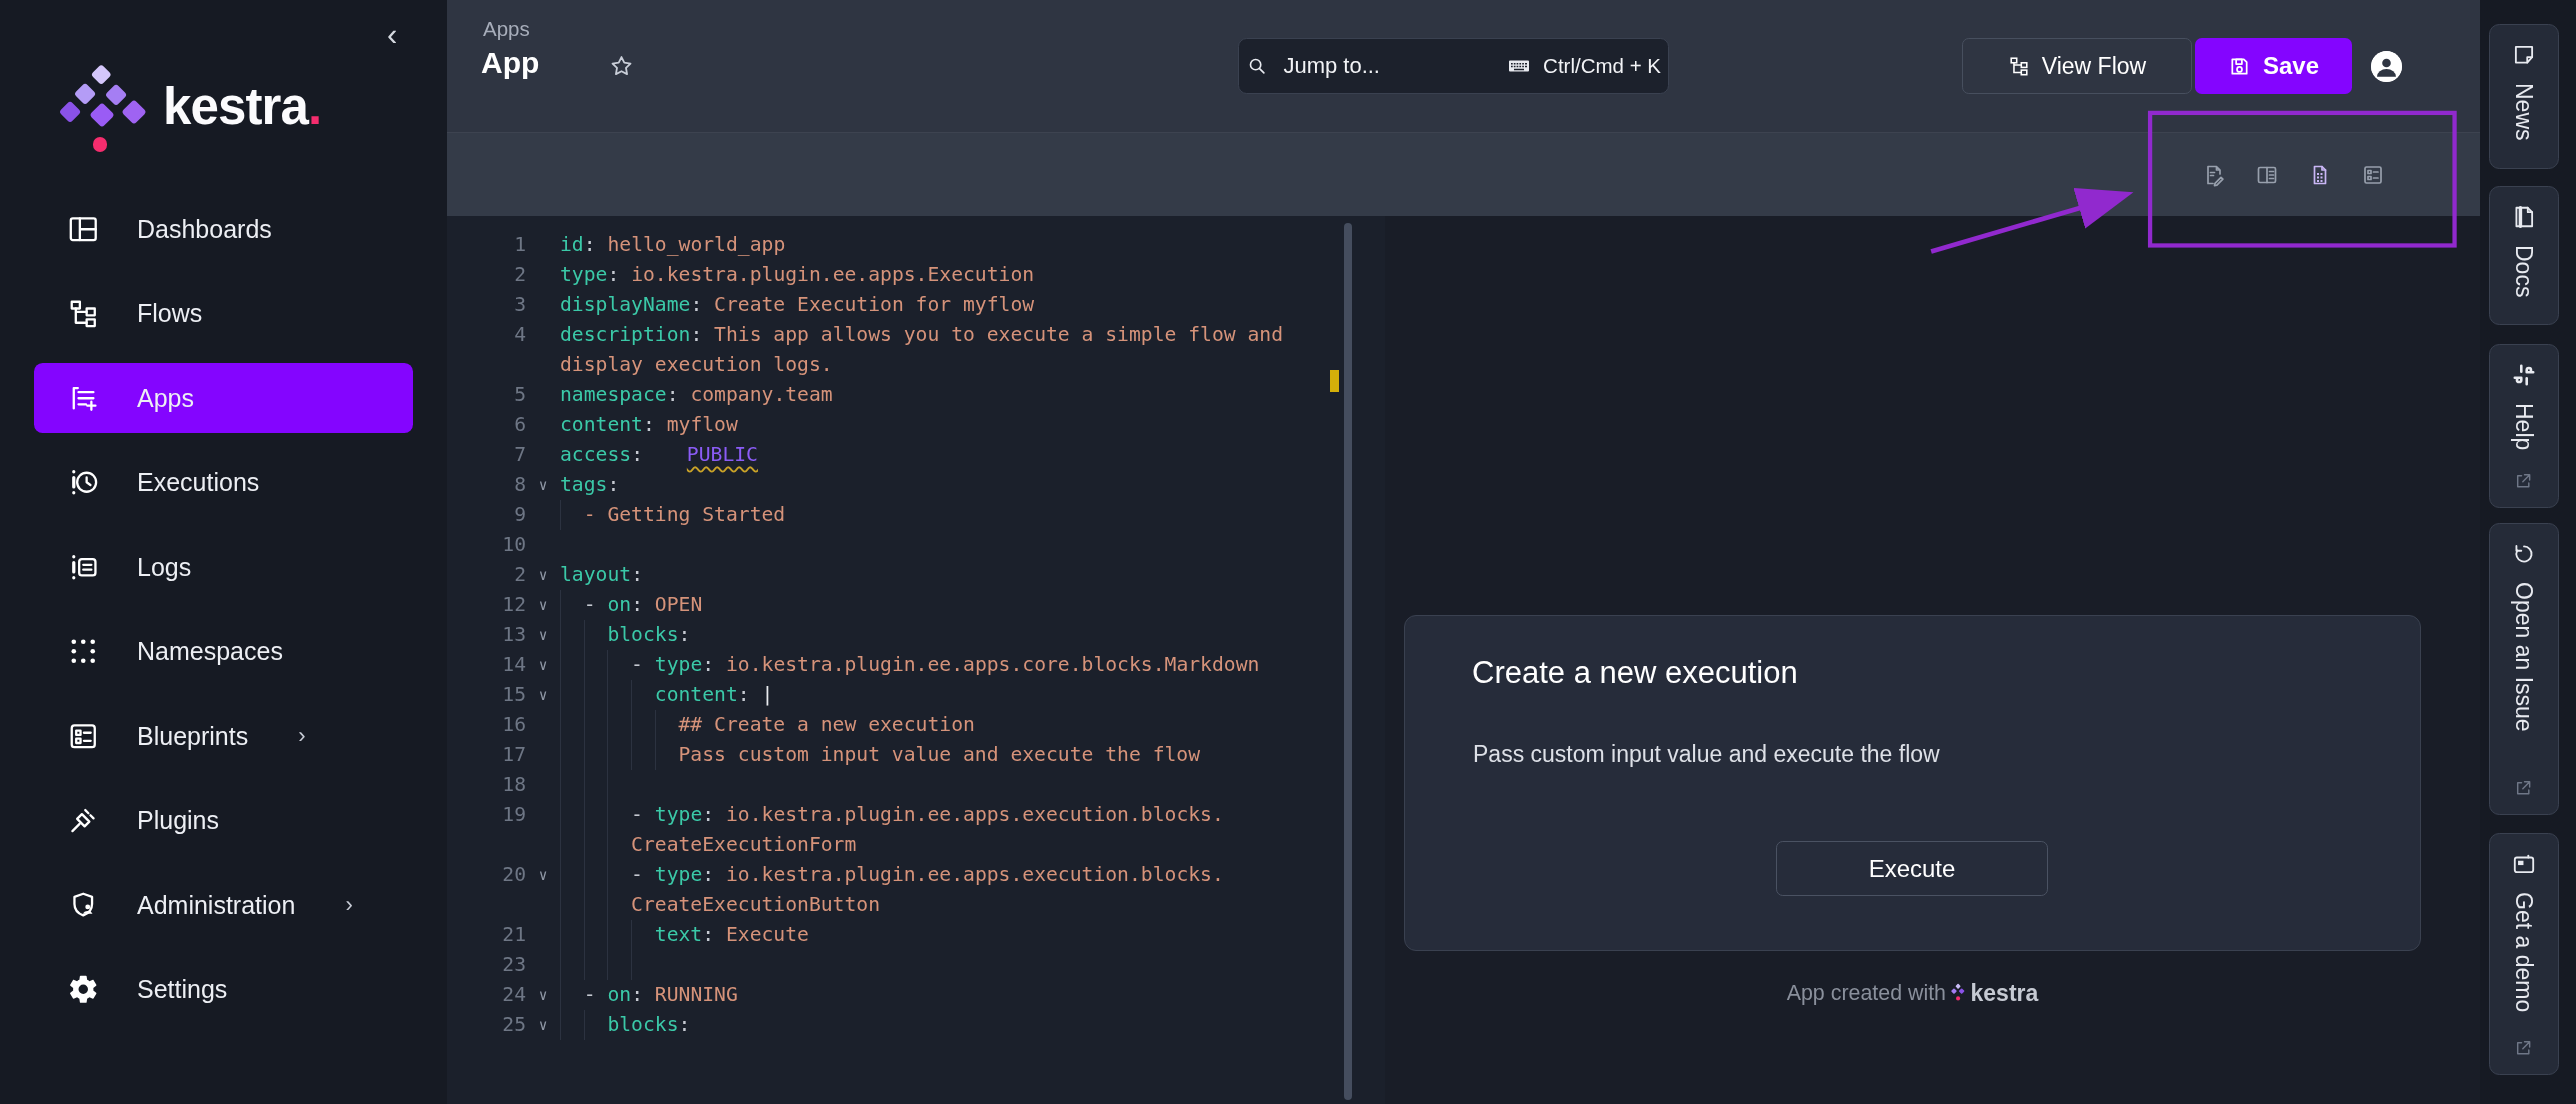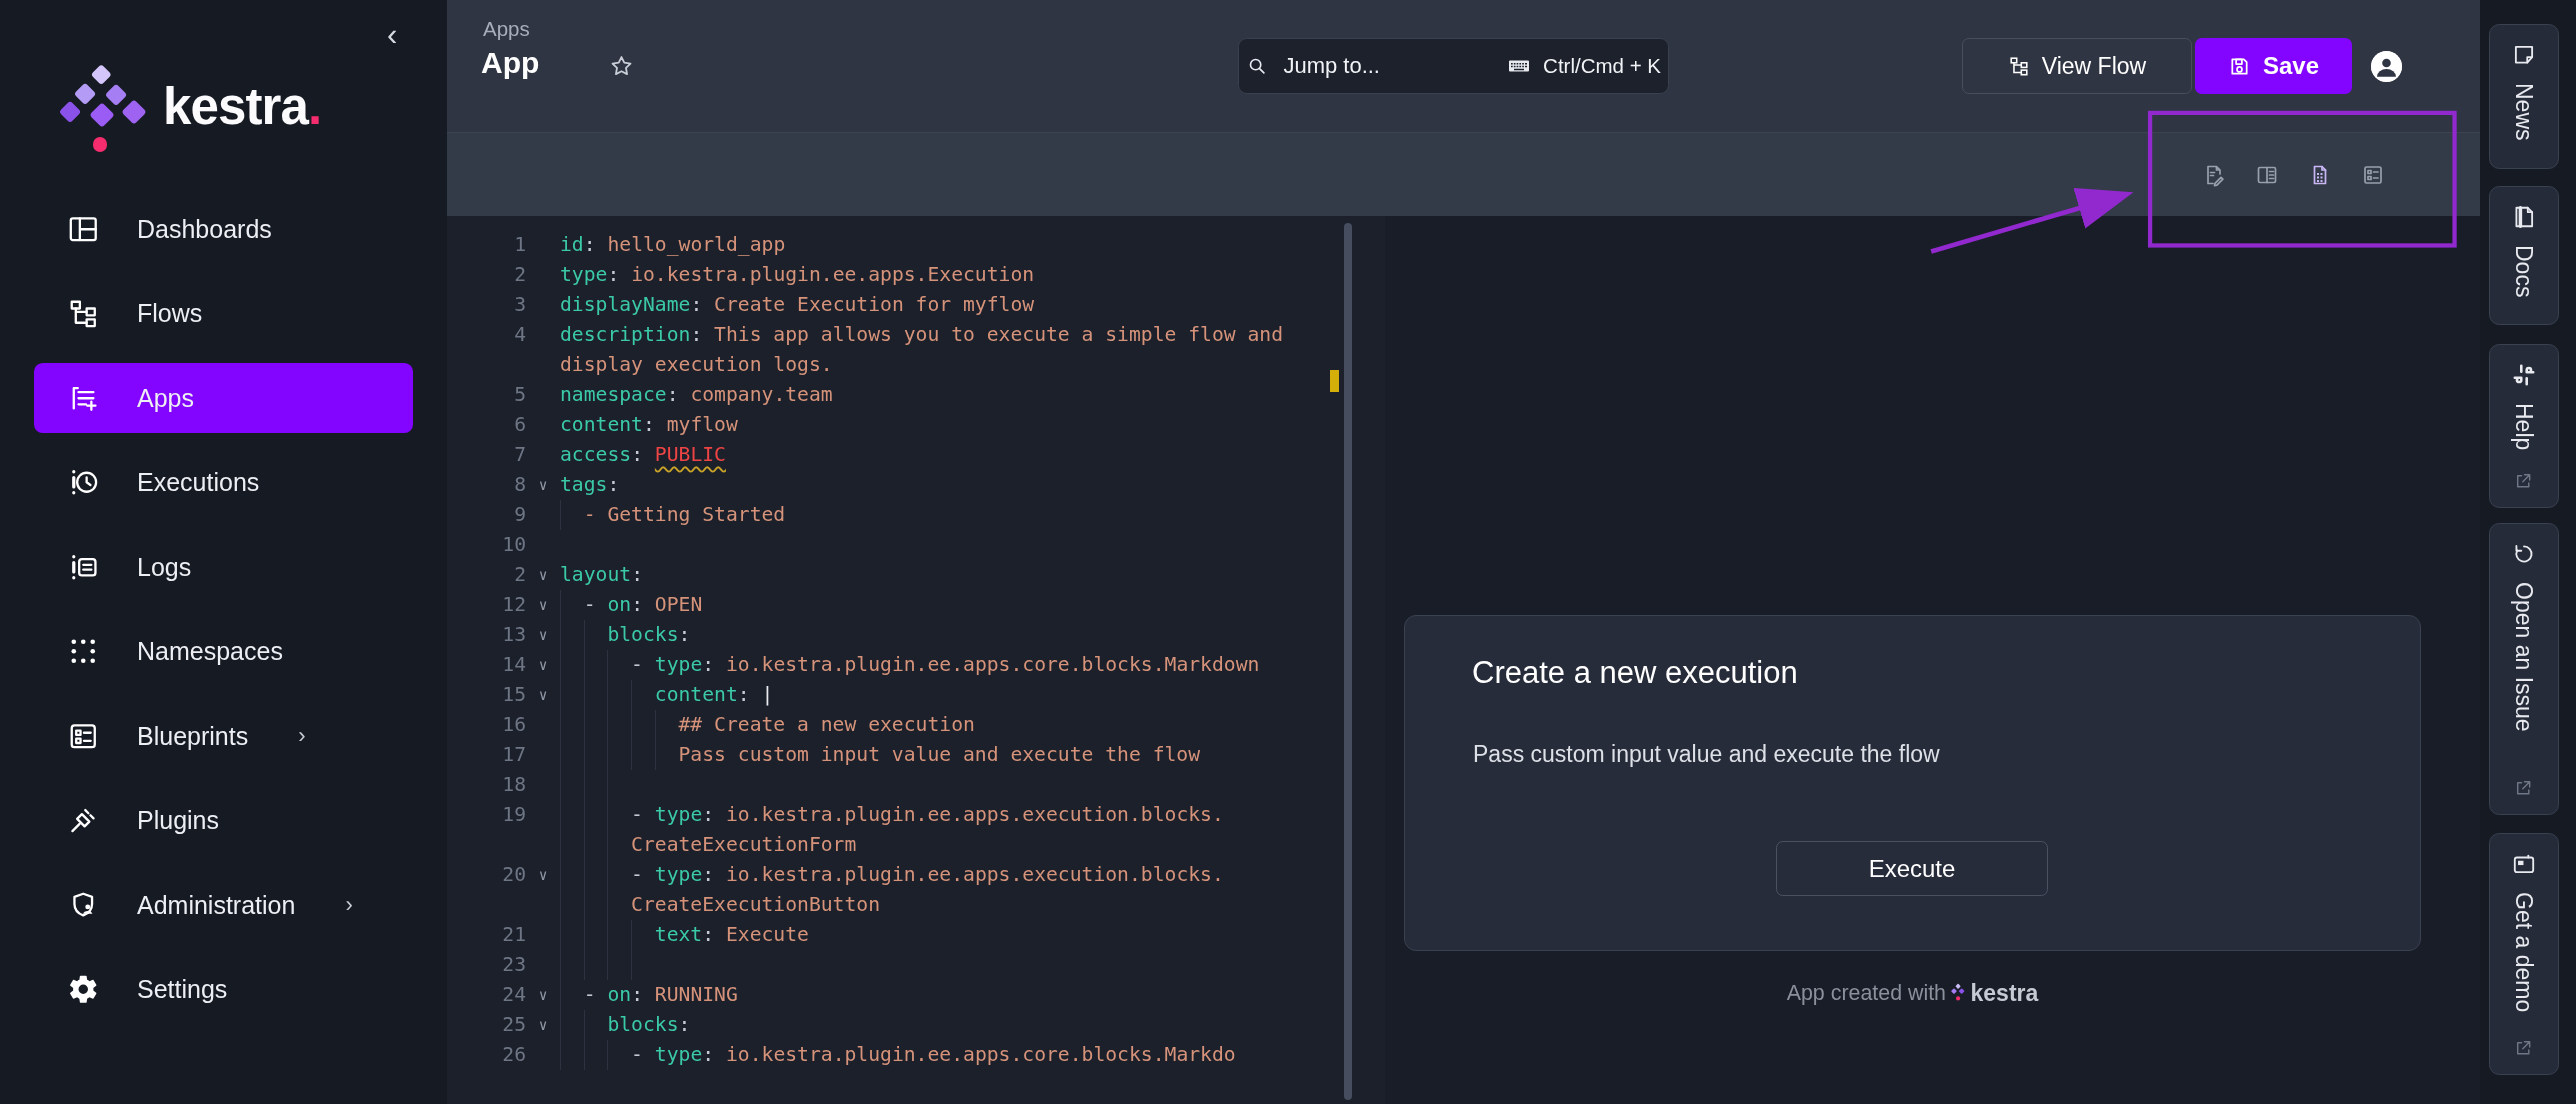--- a/index.html
+++ b/index.html
@@ -62,21 +62,21 @@
   .crow { display:flex; height:30px; line-height:30px; font-family:"DejaVu Sans Mono",monospace; font-size:19.7px; }
   .lnum { width:79px; text-align:right; color:#6E7685; flex:none; }
   .lfold { width:34px; text-align:center; color:#9098A6; font-size:14.5px; flex:none; cursor:pointer; }
   .lcode { white-space:pre; flex:1; }
   .g { display:inline-block; width:2ch; height:30px; vertical-align:top; border-left:0.9px solid #2C3240; }
   .tk-k { color:#3BC9A8; }
   .tk-v { color:#D6937A; }
   .tk-p { color:#C6CAD2; }
   .tk-d { color:#C6CAD2; }
   .tk-w { color:#E8EAEE; }
-  .tk-u { color:#ef4444; text-decoration:underline wavy #C9A227; text-decoration-thickness:1.7px; text-underline-offset:5.1px; }
+  .tk-u { color:#8b5cf6; text-decoration:underline wavy #C9A227; text-decoration-thickness:1.7px; text-underline-offset:5.1px;margin-left:32px; }
   .ruler-mark { position:absolute; left:883px; top:154px; width:9.4px; height:22px; background:#D4AF0A; }
   .sb-thumb { position:absolute; left:897px; top:6.8px; width:7.7px; height:877px; background:#454D5E; border-radius:4.3px; cursor:pointer; }
 
   
   .preview { position:absolute; left:1385px; top:216px; width:1095px; height:889px; background:#191D27; }
   .card { position:absolute; left:19px; top:399px; width:1017px; height:336px; background:#262C3A;
     border:0.9px solid #3A4150; border-radius:12px; }
   .card-title { position:absolute; left:67px; top:39px; font-size:31px; font-weight:500; color:#FFFFFF; }
   .card-sub { position:absolute; left:68px; top:125px; font-size:23px; color:#DDE0E7; }
   .exec-btn { position:absolute; left:371px; top:225px; width:272px; height:55px; background:transparent;
@@ -458,25 +458,20 @@
       <div class="crow">
         <span class="lnum">24</span>
         <span class="lfold">∨</span>
         <span class="lcode"><span class="g"></span><span class="tk-d">- </span><span class="tk-k">on</span><span class="tk-p">: </span><span class="tk-v">RUNNING</span></span>
       </div>
       <div class="crow">
         <span class="lnum">25</span>
         <span class="lfold">∨</span>
         <span class="lcode"><span class="g"></span><span class="g"></span><span class="tk-k">blocks</span><span class="tk-p">:</span></span>
       </div>
-      <div class="crow">
-        <span class="lnum">26</span>
-        <span class="lfold"></span>
-        <span class="lcode"><span class="g"></span><span class="g"></span><span class="g"></span><span class="tk-d">- </span><span class="tk-k">type</span><span class="tk-p">: </span><span class="tk-v">io.kestra.plugin.ee.apps.core.blocks.Markdo</span></span>
-      </div>
     </div>
   <div class="ruler-mark"></div>
   <div class="sb-thumb"></div>
 </div>
 
 <div class="preview">
   <div class="card">
     <div class="card-title">Create a new execution</div>
     <div class="card-sub">Pass custom input value and execute the flow</div>
     <button class="exec-btn">Execute</button>

